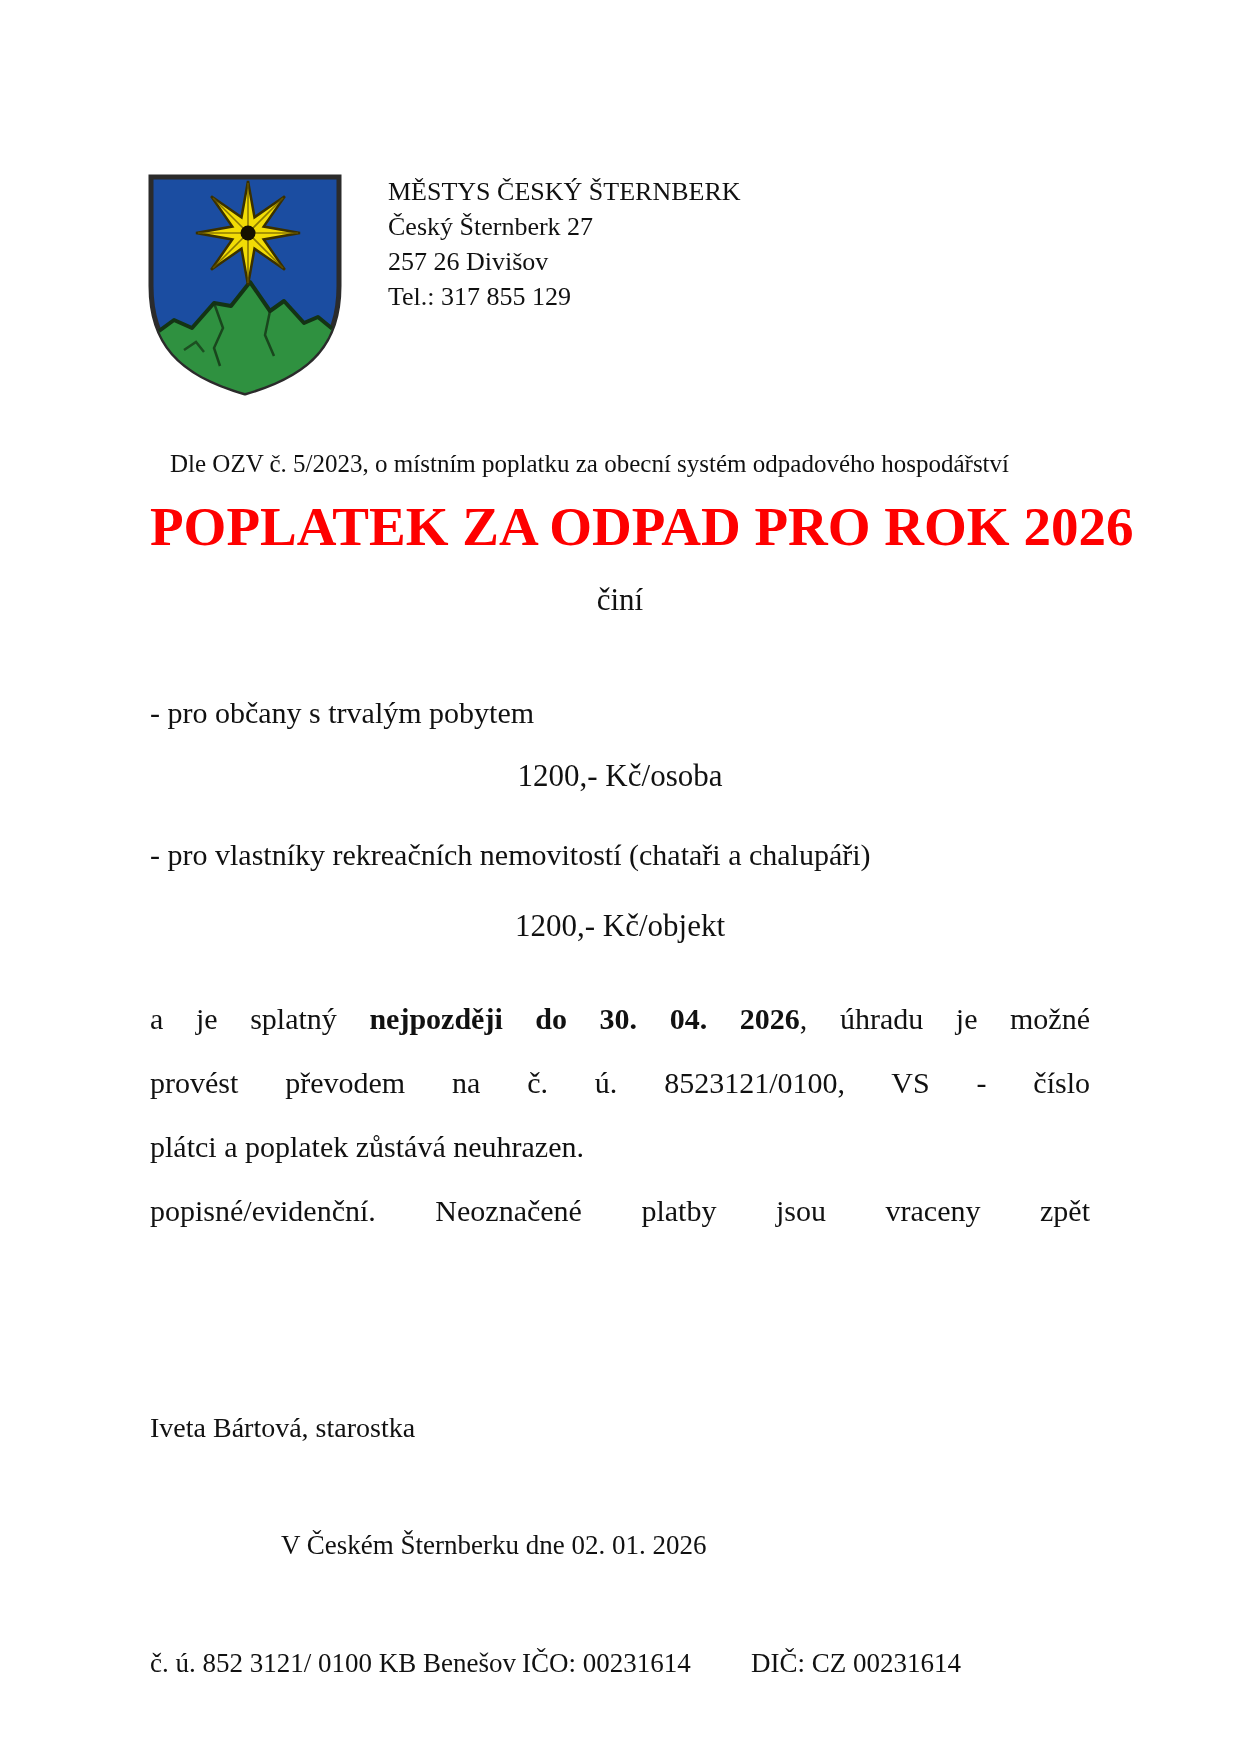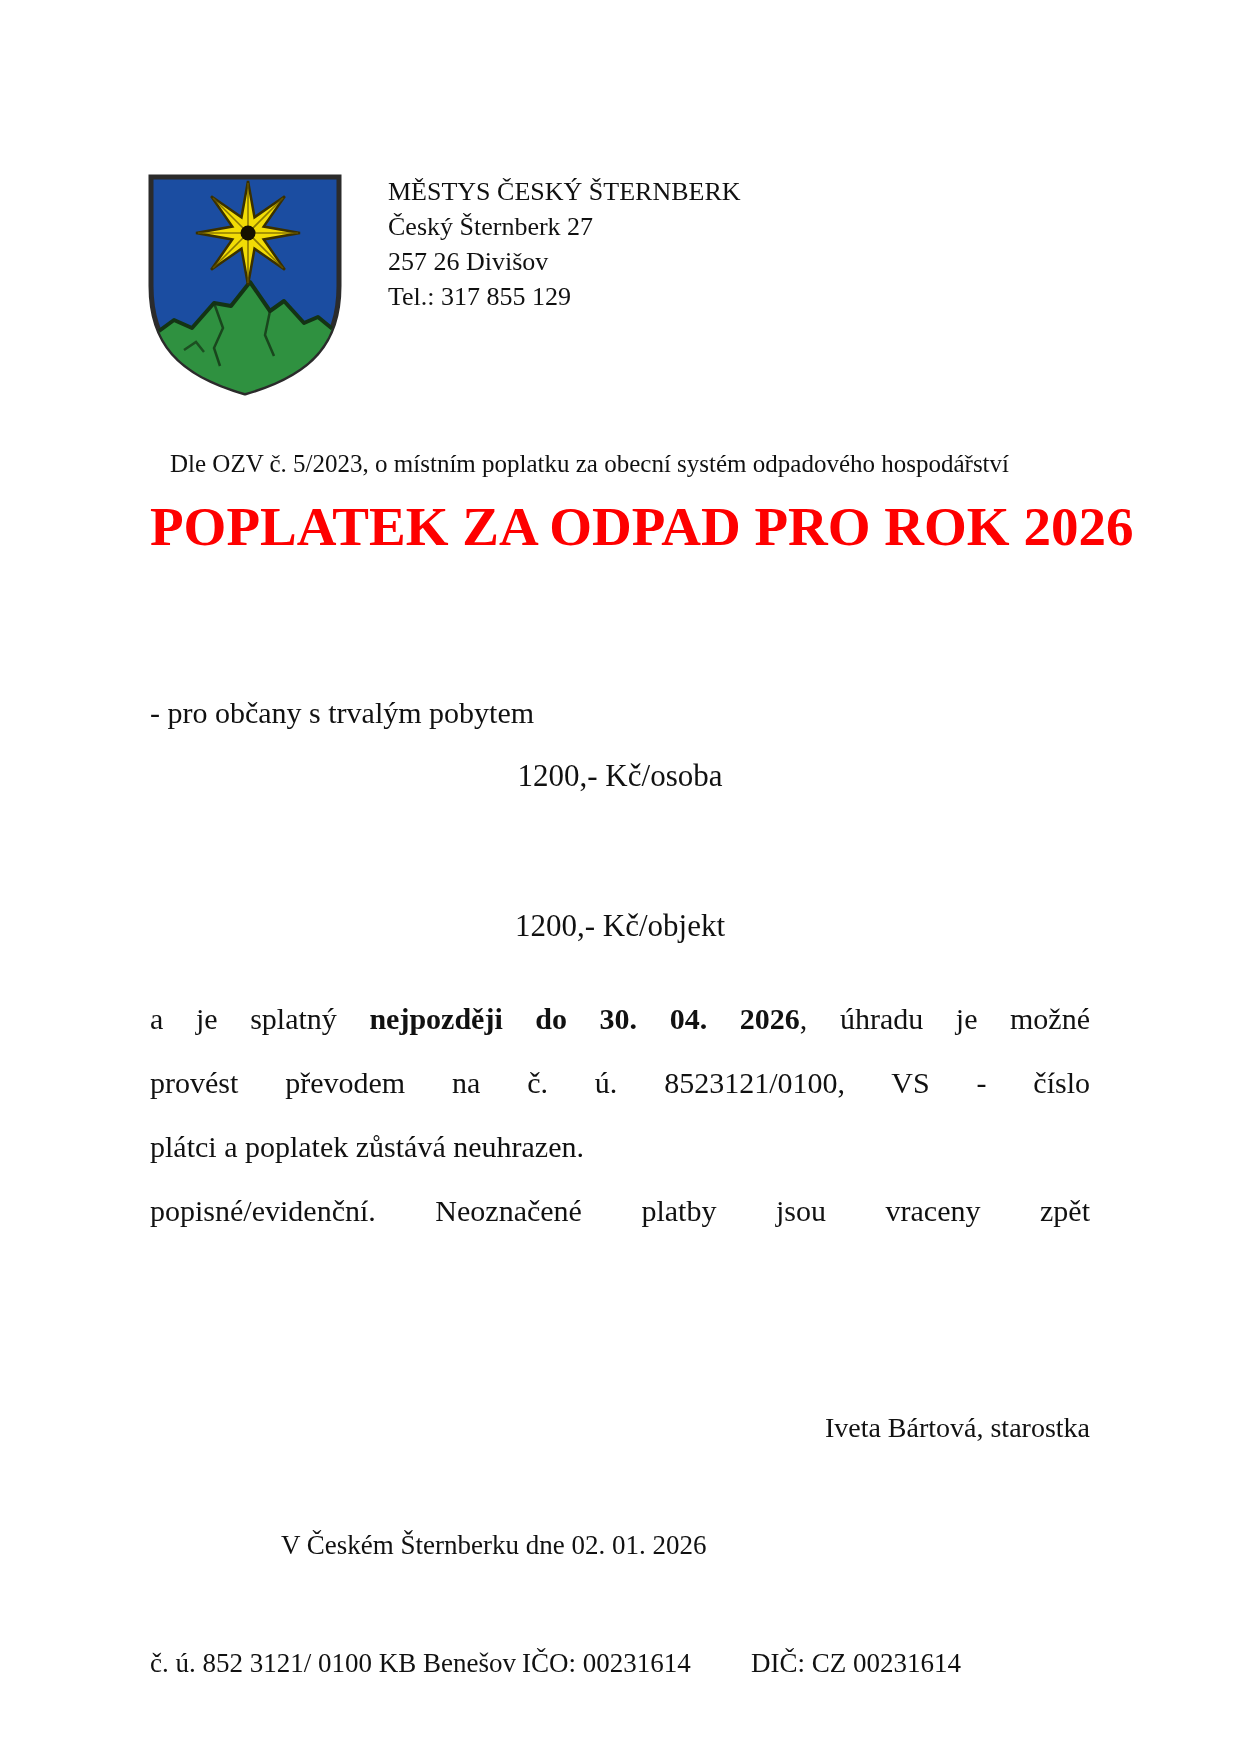--- a/index.html
+++ b/index.html
@@ -32,21 +32,21 @@
   .payment{top:975px;font-size:30px;line-height:40px;}
   .jline{text-align:justify;text-align-last:justify;margin-top:24px;}
   .jline.last{text-align-last:left;}
 
   .warning{top:1238px;}
   .warn-bold{font-size:27px;font-weight:bold;line-height:32px;text-align:justify;text-align-last:justify;}
   .warn-bold .dot{font-weight:normal;}
   .warn-detail{font-size:24.5px;line-height:29px;text-align:justify;text-align-last:justify;}
   .warn-detail2{text-align-last:left;}
 
-  .signature{top:1412px;text-align:right;font-size:28px;}
+  .signature{top:1412px;font-size:28px;}
   .dateline{left:281px;top:1530px;font-size:27px;white-space:nowrap;}
 
   .footer-item{top:1648px;font-size:27px;white-space:nowrap;text-align:center;}
   .f1{left:150px;} .f2{left:522px;} .f3{left:751px;}
 </style>
 </head>
 <body>
 
 <div class="page">
 
@@ -81,23 +81,25 @@
     <div>MĚSTYS ČESKÝ ŠTERNBERK</div>
     <div>Český Šternberk 27</div>
     <div>257 26 Divišov</div>
     <div>Tel.: 317 855 129</div>
   </div>
 
   <div class="abs intro">Dle OZV č. 5/2023, o místním poplatku za obecní systém odpadového hospodářství</div>
 
   <div class="abs col title" style="color:#fe0000;">POPLATEK ZA ODPAD PRO ROK 2026</div>
 
+  <div class="abs col subtitle">činí</div>
 
   <div class="abs item-label item1">- pro občany s trvalým pobytem</div>
   <div class="abs col price">1200,- Kč/osoba</div>
+  <div class="abs item-label item2">- pro vlastníky rekreačních nemovitostí (chataři a chalupáři)</div>
   <div class="abs col price price2">1200,- Kč/objekt</div>
 
   <div class="abs col payment">
     <div class="jline"><span>a je splatný </span><b>nejpozději do 30. 04. 2026</b><span>, úhradu je možné</span></div>
     <div class="jline">provést převodem na č. ú. 8523121/0100, VS - číslo</div>
     <div class="jline last">plátci a poplatek zůstává neuhrazen.</div>
     <div class="jline">popisné/evidenční. Neoznačené platby jsou vraceny zpět</div>
   </div>
 
 

